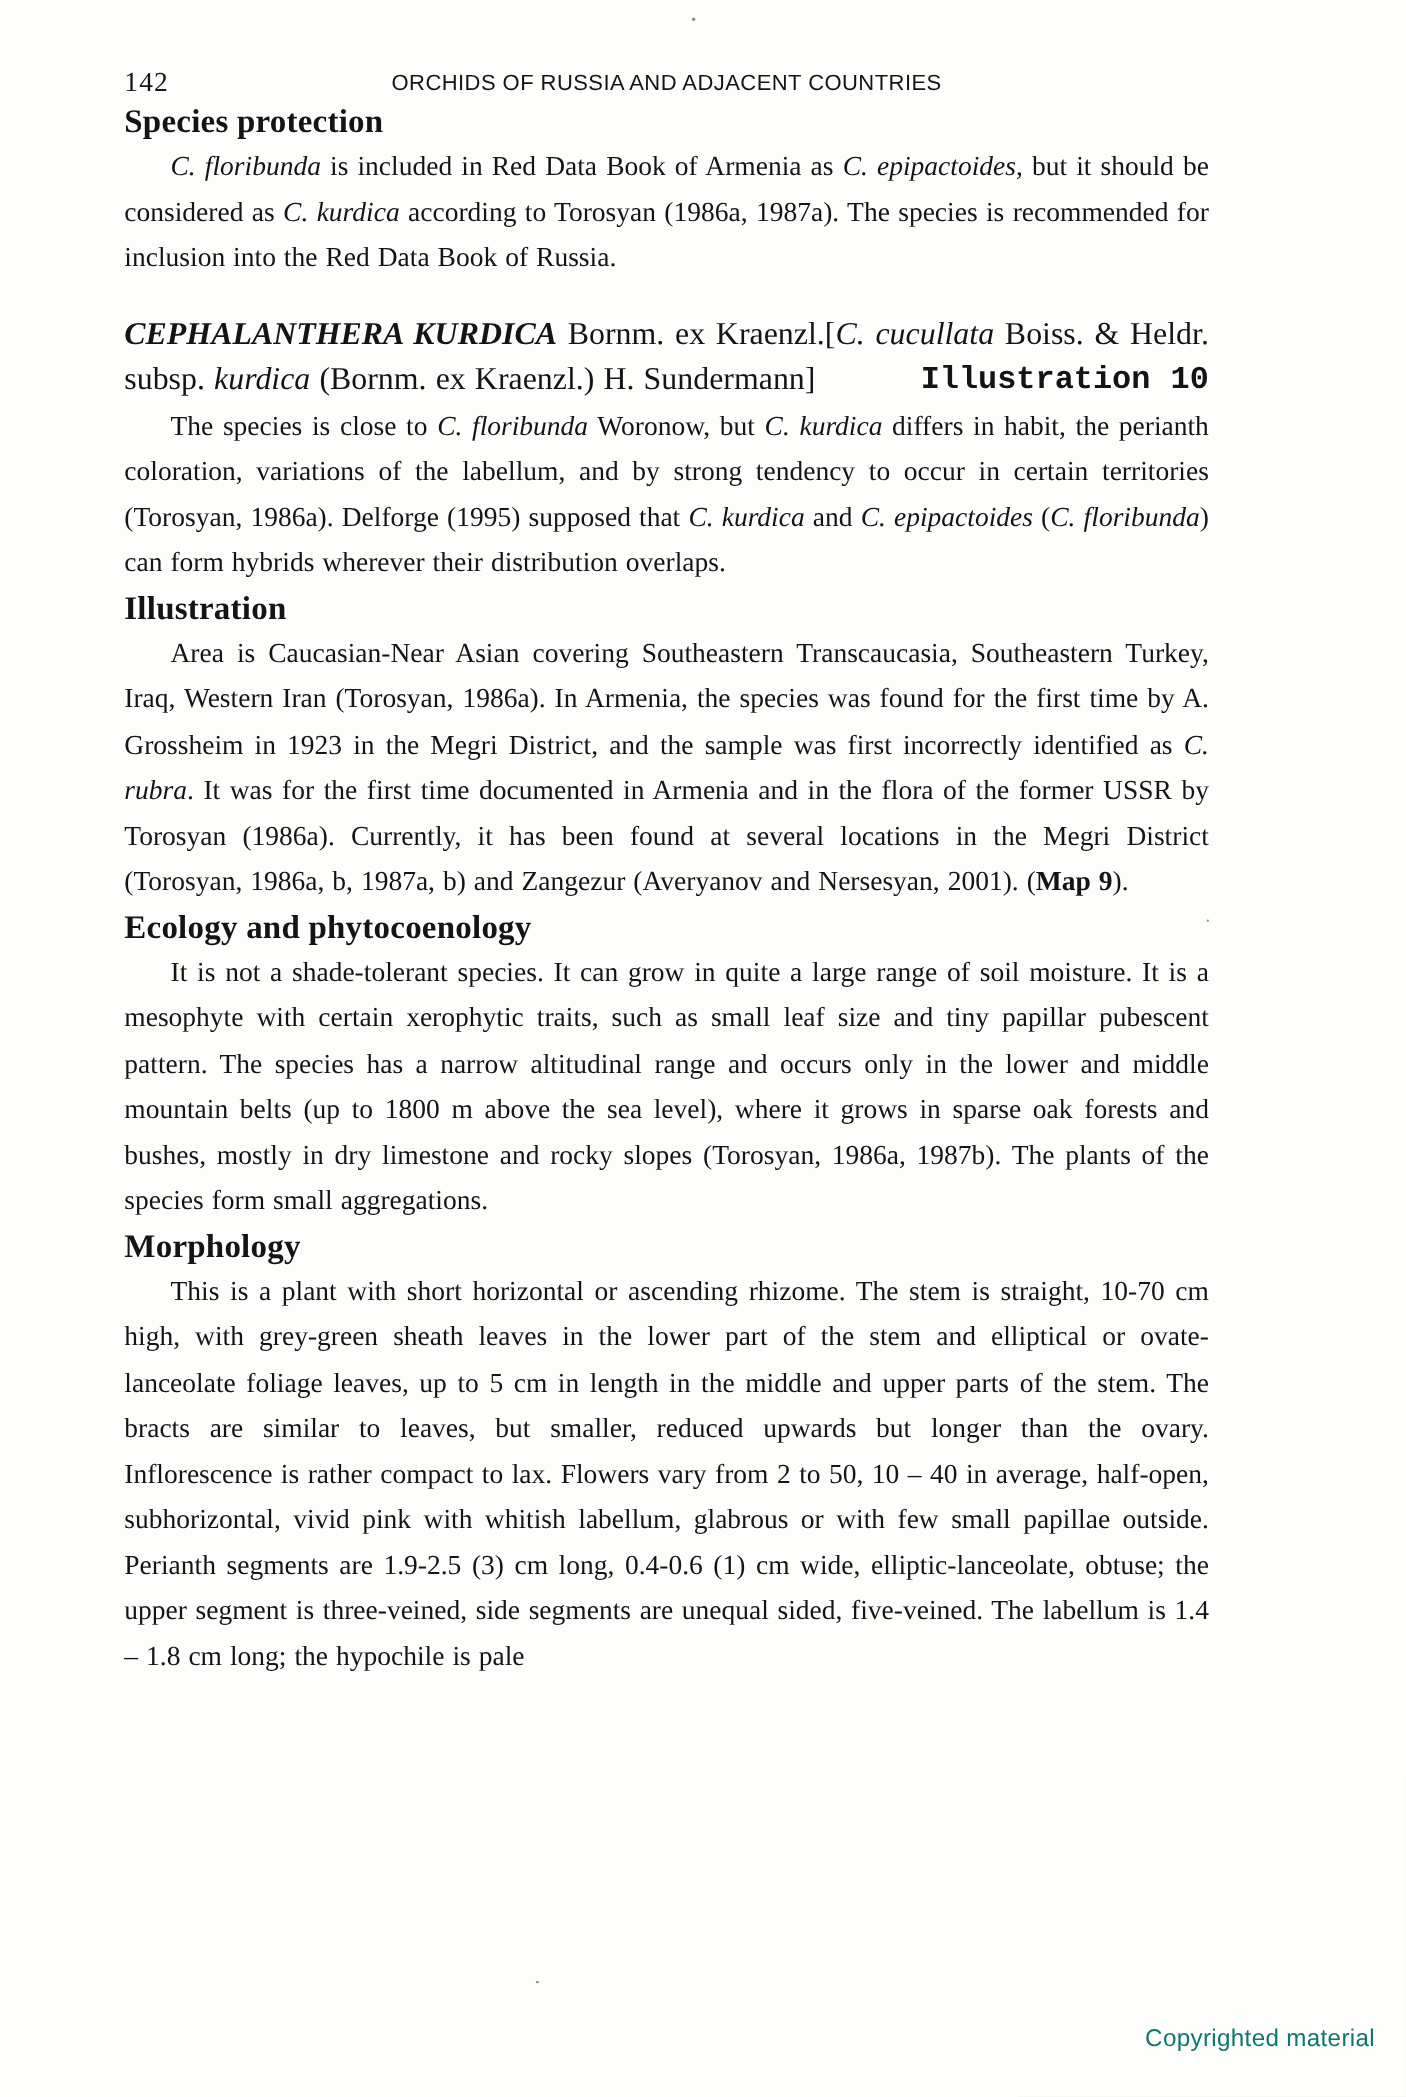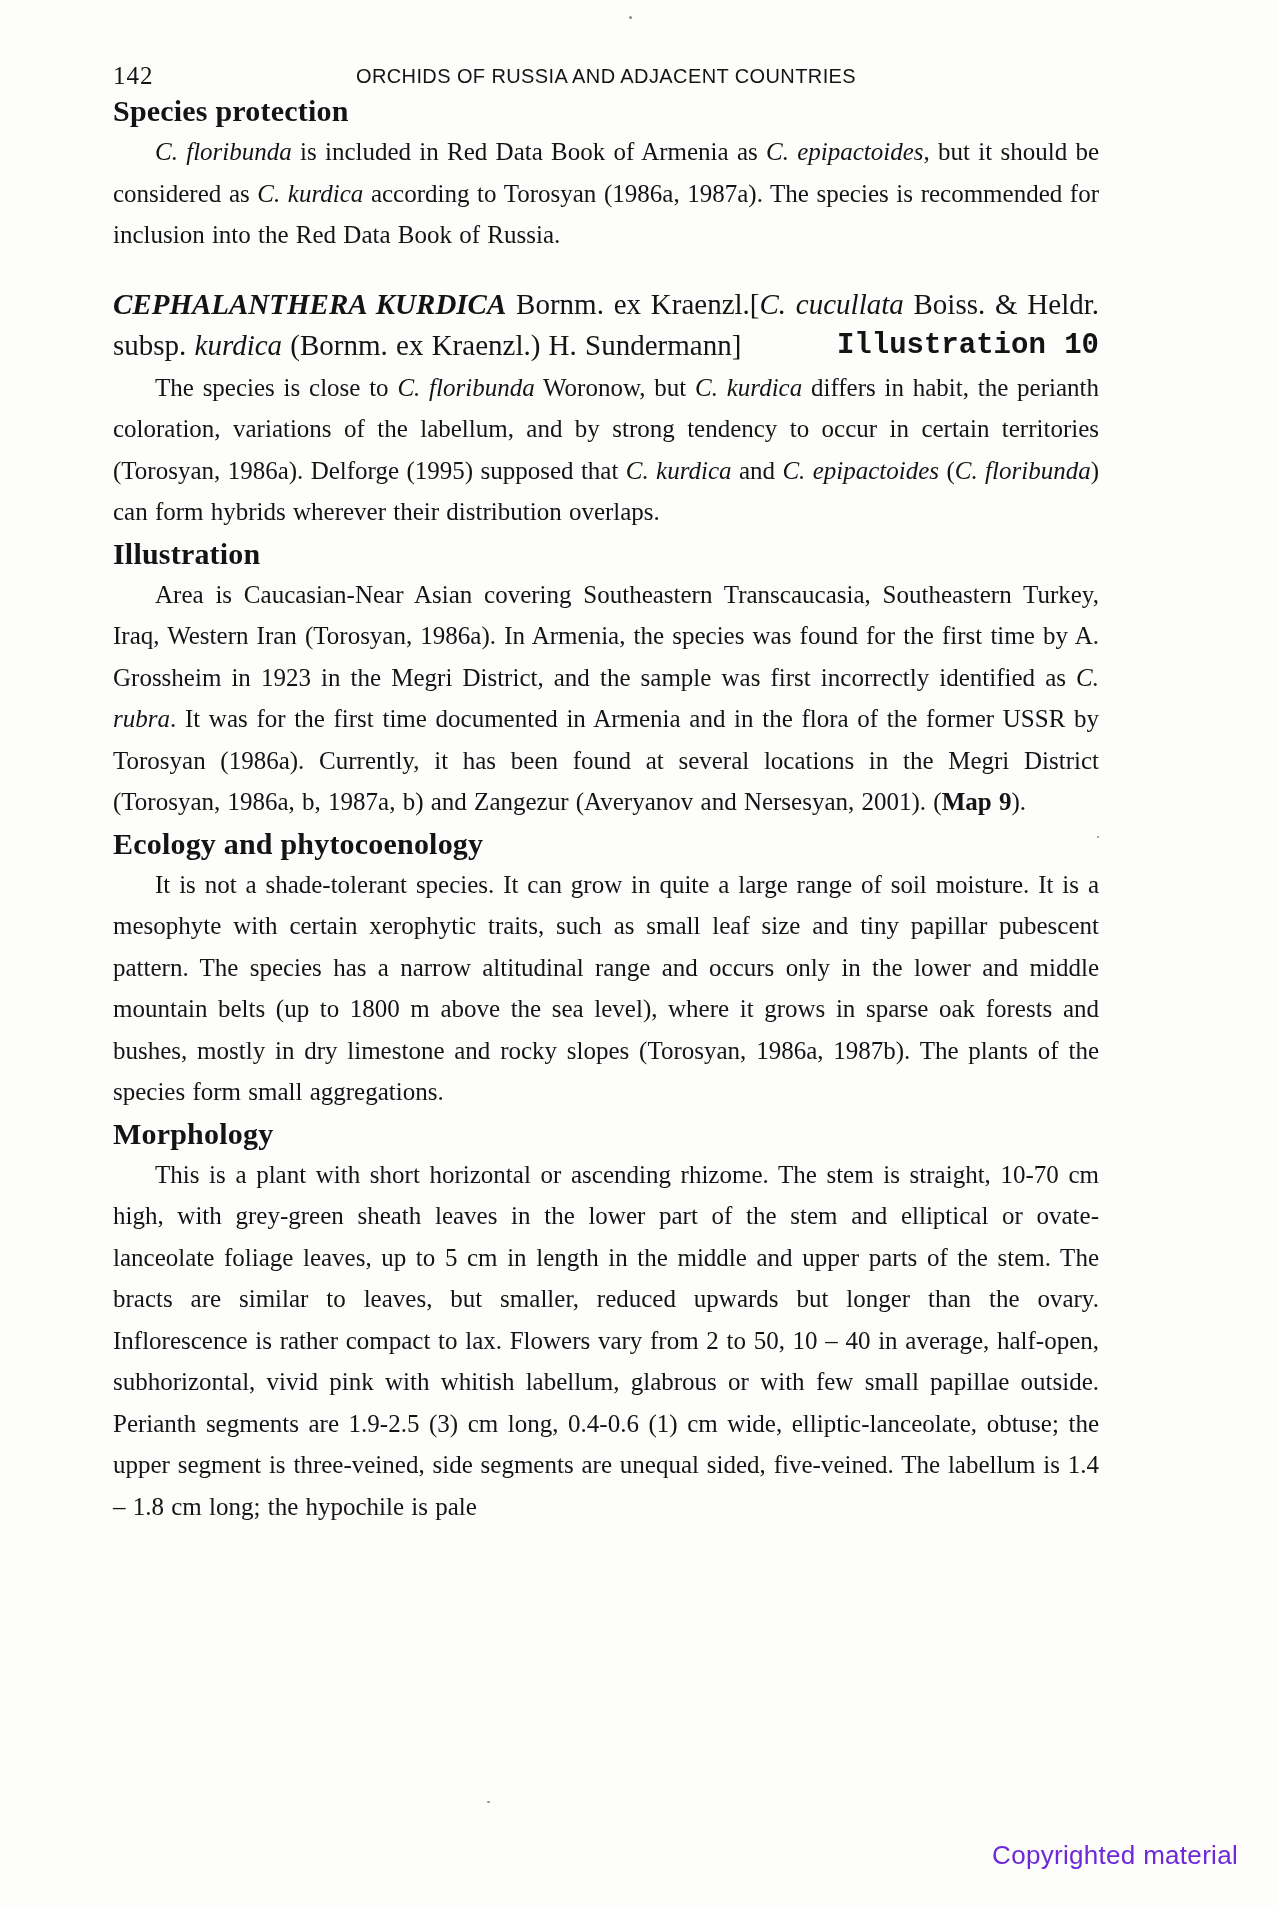--- a/index.html
+++ b/index.html
@@ -69,24 +69,24 @@
   .m33{margin-top:33px;}
   .m28{margin-top:28px;}
   .m21{margin-top:21px;}
   .m19{margin-top:19px;}
   .m13{margin-top:13px;}
   .m12{margin-top:12px;}
   .m9{margin-top:9px;}
   .m6{margin-top:6px;}
   .watermark{
     position:absolute;
-    right:40px;top:1840px;
+    right:28px;top:1840px;
     font-family:"Liberation Sans","DejaVu Sans",sans-serif;
-    font-size:26px;
-    color:#6d28d9;
+    font-size:22px;
+    color:#0f766e;
     letter-spacing:.3px;
   }
   .speck{position:absolute;background:#8a8a8a;border-radius:50%;}
   .speck.s1{left:629px;top:16px;width:3px;height:3px;}
   .speck.s2{left:1097px;top:836px;width:2px;height:2px;}
   .speck.s3{left:487px;top:1801px;width:3px;height:2px;}
 </style>
 </head>
 <body>
 

